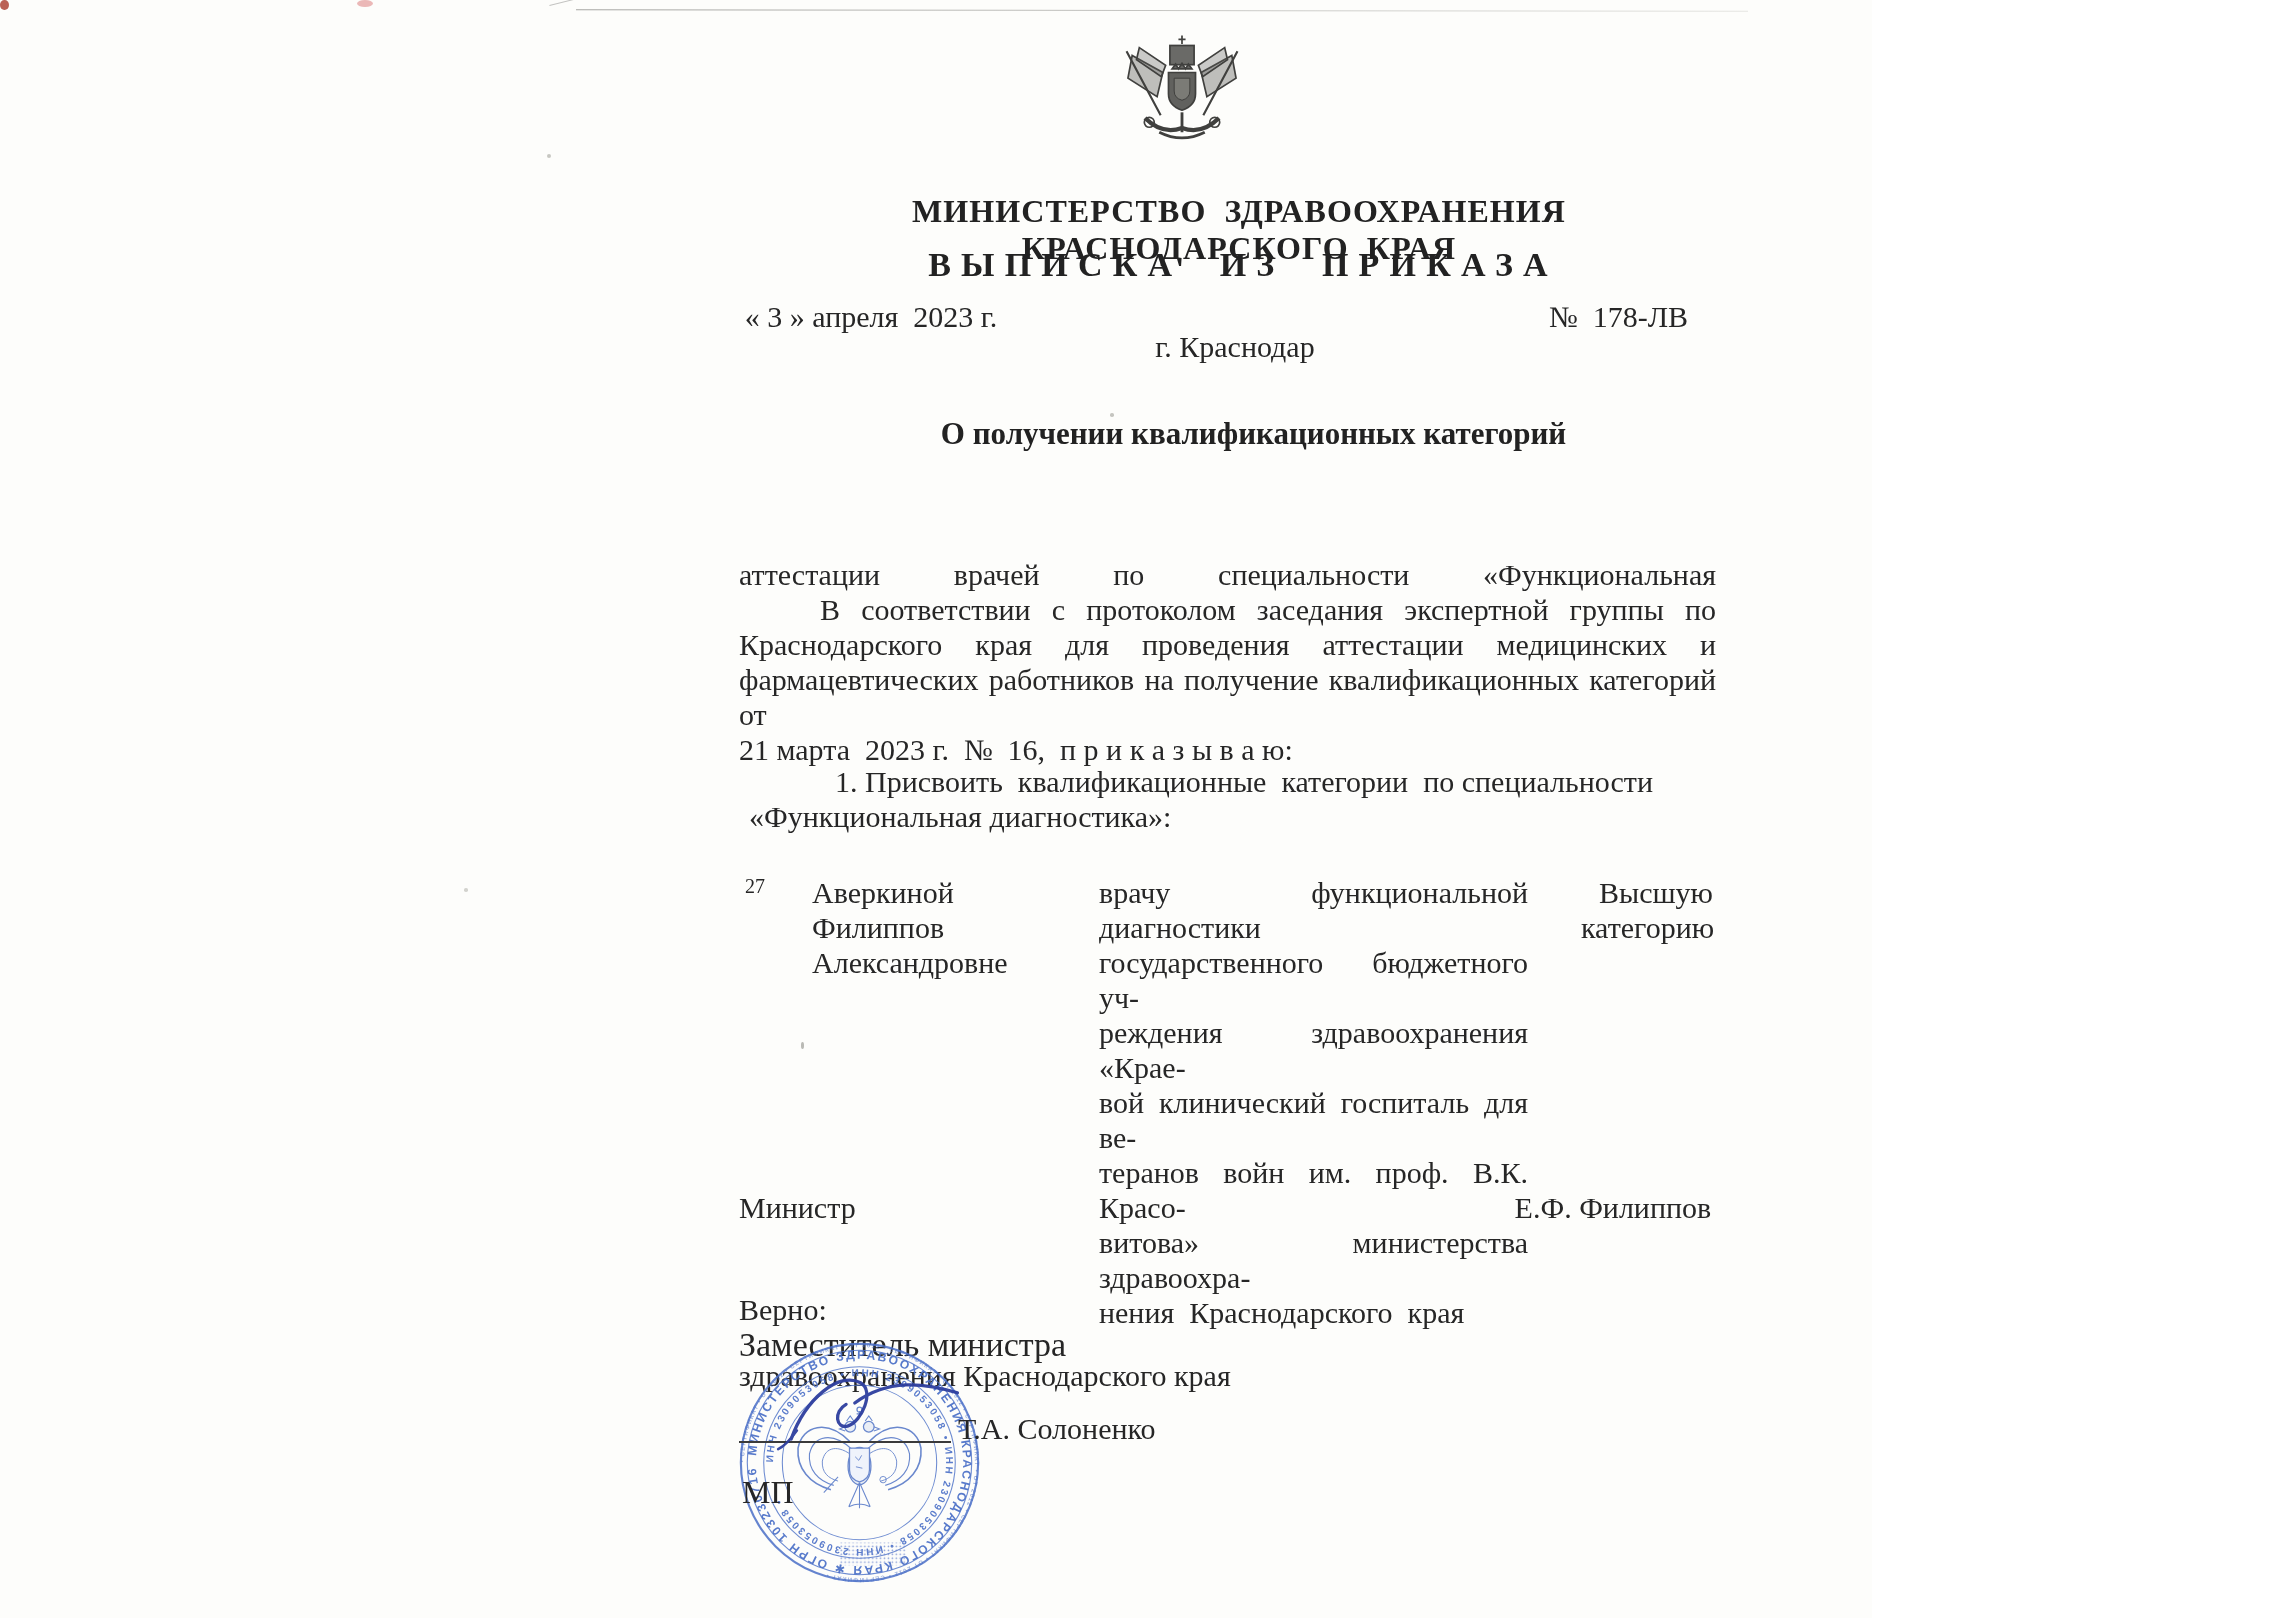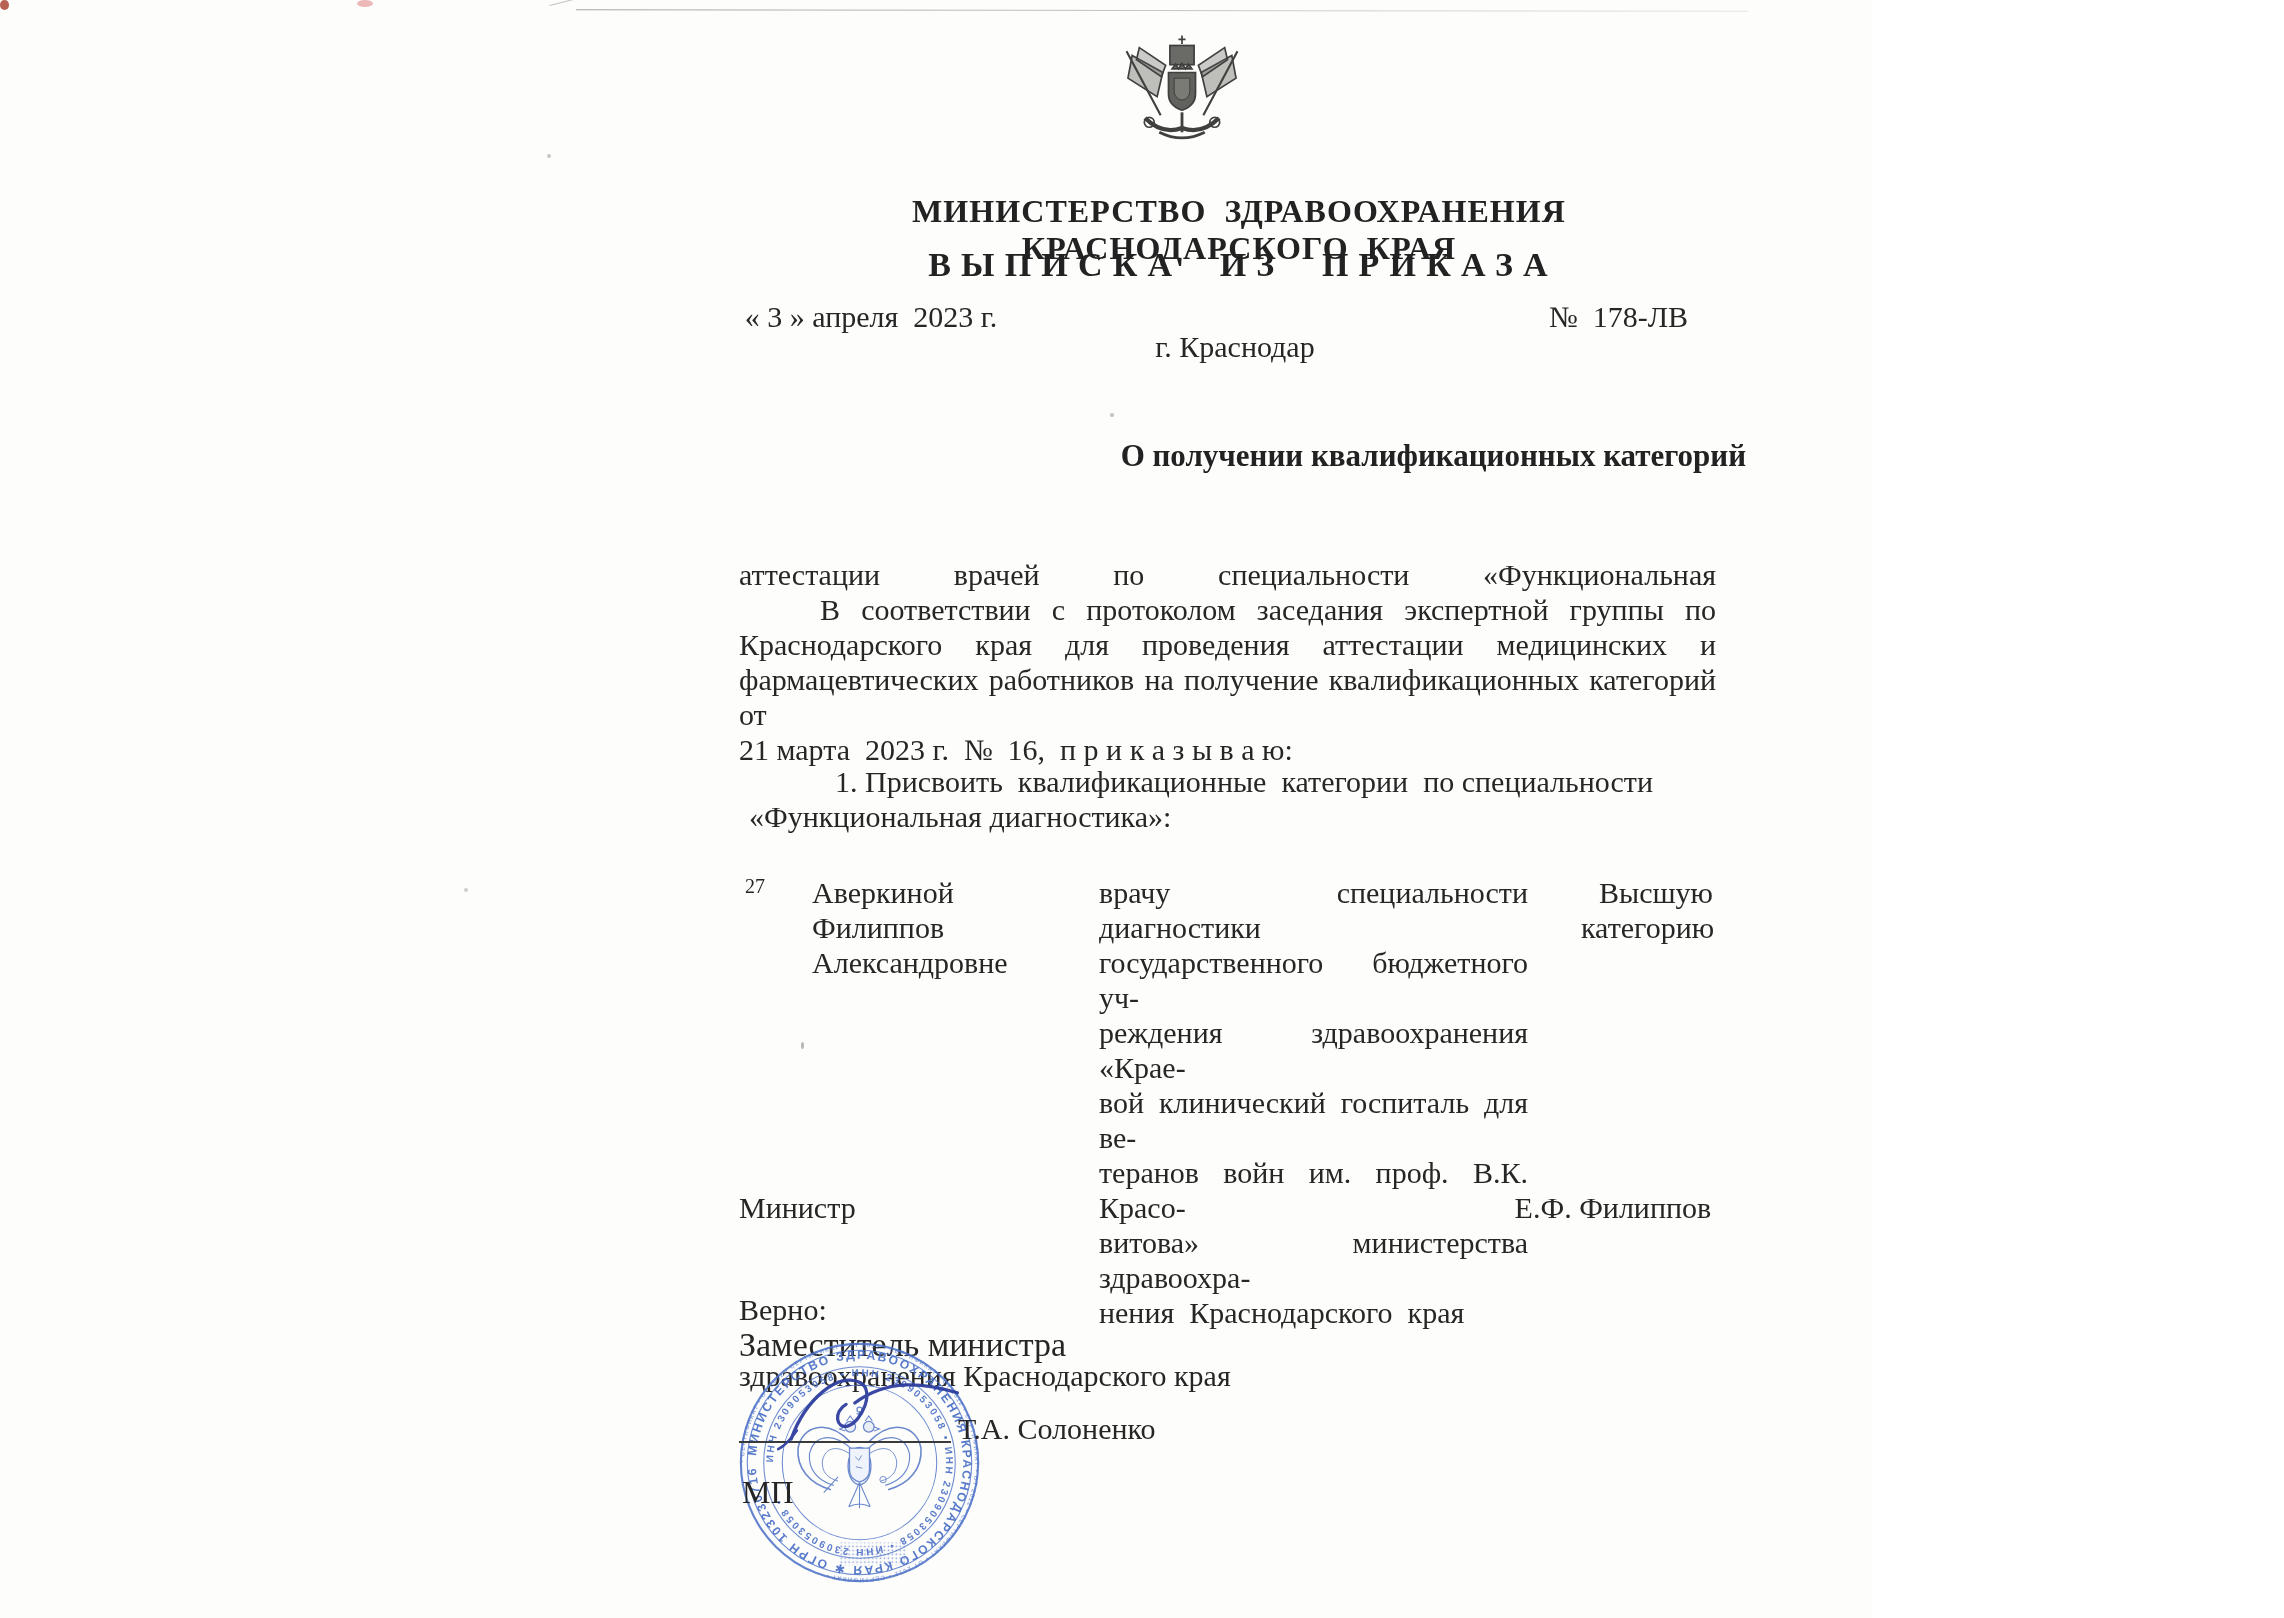--- a/index.html
+++ b/index.html
@@ -15,21 +15,21 @@
 
   .header1{position:absolute;left:750px;top:193px;width:978px;text-align:center;
            font-weight:bold;font-size:32px;letter-spacing:1.1px;white-space:pre-wrap;color:#222;}
   .header2{position:absolute;left:754px;top:246px;width:978px;text-align:center;
            font-weight:bold;font-size:34px;letter-spacing:.30em;word-spacing:.55em;color:#222;}
   .dateRow{position:absolute;left:739px;top:300px;width:978px;display:flex;
            justify-content:space-between;font-size:30px;white-space:pre-wrap;}
   .dateRow .num{margin-right:29px;}
   .dateRow .dt{margin-left:5.8px;}
   .city{position:absolute;left:746px;top:330px;width:978px;text-align:center;font-size:30px;}
-  .subject{position:absolute;left:761px;top:439px;width:985px;text-align:right;
+  .subject{position:absolute;left:761px;top:417px;width:985px;text-align:center;
            font-weight:bold;font-size:31px;line-height:34px;color:#222;}
   .para{position:absolute;left:739px;top:557px;width:977px;font-size:30px;line-height:35px;}
   .jline{text-align:justify;text-align-last:justify;}
   .indent{padding-left:81px;}
   .pline{white-space:pre-wrap;}
   .order1{position:absolute;left:739px;top:765px;width:978px;padding-left:96px;
           font-size:30px;white-space:pre-wrap;box-sizing:border-box;}
   .order2{position:absolute;left:749px;top:800px;font-size:30px;white-space:pre-wrap;}
 
   .tnum{position:absolute;left:745px;top:875px;font-size:20px;}
@@ -113,21 +113,21 @@
   <div class="order1">1. Присвоить  квалификационные  категории  по специальности</div>
   <div class="order2">«Функциональная диагностика»:</div>
 
   <div class="tnum">27</div>
   <div class="tname">
     <div>Аверкиной</div>
     <div>Филиппов</div>
     <div>Александровне</div>
   </div>
   <div class="tpos">
-    <div class="jline">врачу специальности диагностики</div>
+    <div class="jline">врачу функциональной диагностики</div>
     <div class="jline">государственного бюджетного уч-</div>
     <div class="jline">реждения здравоохранения «Крае-</div>
     <div class="jline">вой клинический госпиталь для ве-</div>
     <div class="jline">теранов войн им. проф. В.К. Красо-</div>
     <div class="jline">витова» министерства здравоохра-</div>
     <div class="pline">нения  Краснодарского  края</div>
   </div>
   <div class="tcat">
     <div>Высшую</div>
     <div>категорию</div>

